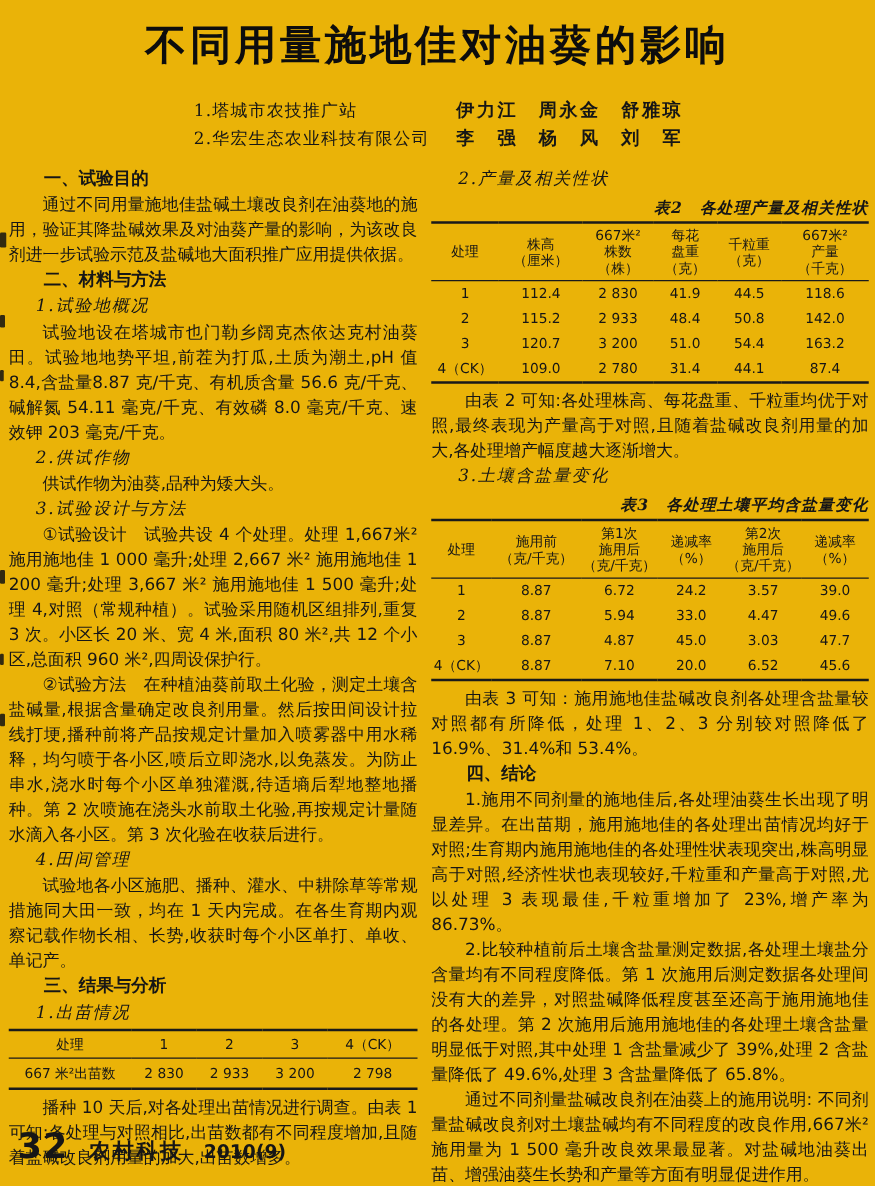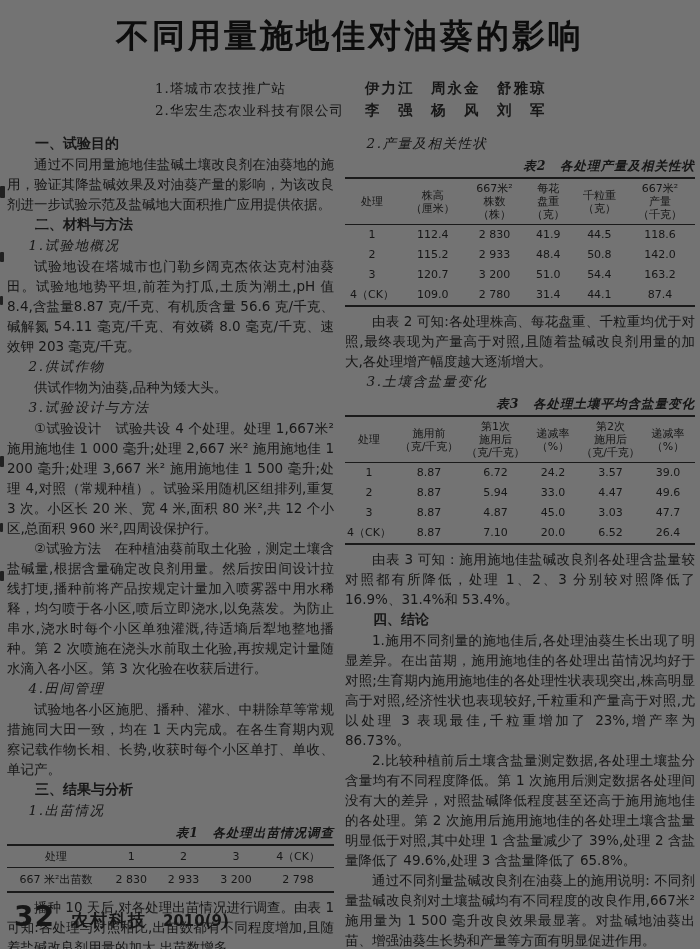--- a/index.html
+++ b/index.html
@@ -1,17 +1,17 @@
 <!DOCTYPE html>
 <html><head>
 <meta charset="utf-8">
 <style>
   html,body{margin:0;padding:0;background:#e8e8e6;}
   .page{
-    width:700px;height:949px;background:#737373;position:relative;overflow:hidden;
+    width:700px;height:949px;background:#eab308;position:relative;overflow:hidden;
     font-family:"DejaVu Sans","Liberation Sans",sans-serif;color:#161616;
     margin:0 auto;box-sizing:border-box;
   }
   .title{
     margin:0;padding-top:14px;text-align:center;
     font-size:33px;font-weight:900;letter-spacing:3px;color:#0d0d0d;
   }
   .authors{
     margin:20px 0 0 155px;display:grid;grid-template-columns:210px auto;
     row-gap:3px;font-size:13.5px;align-items:baseline;
@@ -94,21 +94,20 @@
       <p class="body-p">试验地设在塔城市也门勒乡阔克杰依达克村油葵田。试验地地势平坦,前茬为打瓜,土质为潮土,pH 值 8.4,含盐量8.87 克/千克、有机质含量 56.6 克/千克、碱解氮 54.11 毫克/千克、有效磷 8.0 毫克/千克、速效钾 203 毫克/千克。</p>
       <div class="subhead">2.供试作物</div>
       <p class="body-p">供试作物为油葵,品种为矮大头。</p>
       <div class="subhead">3.试验设计与方法</div>
       <p class="body-p">①试验设计　试验共设 4 个处理。处理 1,667米² 施用施地佳 1 000 毫升;处理 2,667 米² 施用施地佳 1 200 毫升;处理 3,667 米² 施用施地佳 1 500 毫升;处理 4,对照（常规种植）。试验采用随机区组排列,重复 3 次。小区长 20 米、宽 4 米,面积 80 米²,共 12 个小区,总面积 960 米²,四周设保护行。</p>
       <p class="body-p">②试验方法　在种植油葵前取土化验，测定土壤含盐碱量,根据含量确定改良剂用量。然后按田间设计拉线打埂,播种前将产品按规定计量加入喷雾器中用水稀释，均匀喷于各小区,喷后立即浇水,以免蒸发。为防止串水,浇水时每个小区单独灌溉,待适墒后犁地整地播种。第 2 次喷施在浇头水前取土化验,再按规定计量随水滴入各小区。第 3 次化验在收获后进行。</p>
       <div class="subhead">4.田间管理</div>
       <p class="body-p">试验地各小区施肥、播种、灌水、中耕除草等常规措施同大田一致，均在 1 天内完成。在各生育期内观察记载作物长相、长势,收获时每个小区单打、单收、单记产。</p>
       <div class="head-bold">三、结果与分析</div>
       <div class="subhead">1.出苗情况</div>
-      <div class="tbl-caption">表1　各处理出苗情况调查</div>
       <table class="data-table t1" data-table="tables.t1">
           <thead>
             <tr>
               <th>处理</th>
               <th>1</th>
               <th>2</th>
               <th>3</th>
               <th>4（CK）</th>
             </tr>
           </thead>
@@ -227,21 +226,21 @@
               <td>45.0</td>
               <td>3.03</td>
               <td>47.7</td>
             </tr>
             <tr>
               <td>4（CK）</td>
               <td>8.87</td>
               <td>7.10</td>
               <td>20.0</td>
               <td>6.52</td>
-              <td>26.4</td>
+              <td>45.6</td>
             </tr>
           </tbody>
         </table>
       <p class="body-p">由表 3 可知：施用施地佳盐碱改良剂各处理含盐量较对照都有所降低，处理 1、2、3 分别较对照降低了 16.9%、31.4%和 53.4%。</p>
       <div class="head-bold">四、结论</div>
       <p class="body-p">1.施用不同剂量的施地佳后,各处理油葵生长出现了明显差异。在出苗期，施用施地佳的各处理出苗情况均好于对照;生育期内施用施地佳的各处理性状表现突出,株高明显高于对照,经济性状也表现较好,千粒重和产量高于对照,尤以处理 3 表现最佳,千粒重增加了 23%,增产率为 86.73%。</p>
       <p class="body-p">2.比较种植前后土壤含盐量测定数据,各处理土壤盐分含量均有不同程度降低。第 1 次施用后测定数据各处理间没有大的差异，对照盐碱降低程度甚至还高于施用施地佳的各处理。第 2 次施用后施用施地佳的各处理土壤含盐量明显低于对照,其中处理 1 含盐量减少了 39%,处理 2 含盐量降低了 49.6%,处理 3 含盐量降低了 65.8%。</p>
       <p class="body-p">通过不同剂量盐碱改良剂在油葵上的施用说明: 不同剂量盐碱改良剂对土壤盐碱均有不同程度的改良作用,667米²施用量为 1 500 毫升改良效果最显著。对盐碱地油葵出苗、增强油葵生长势和产量等方面有明显促进作用。</p>
     </div>
 

